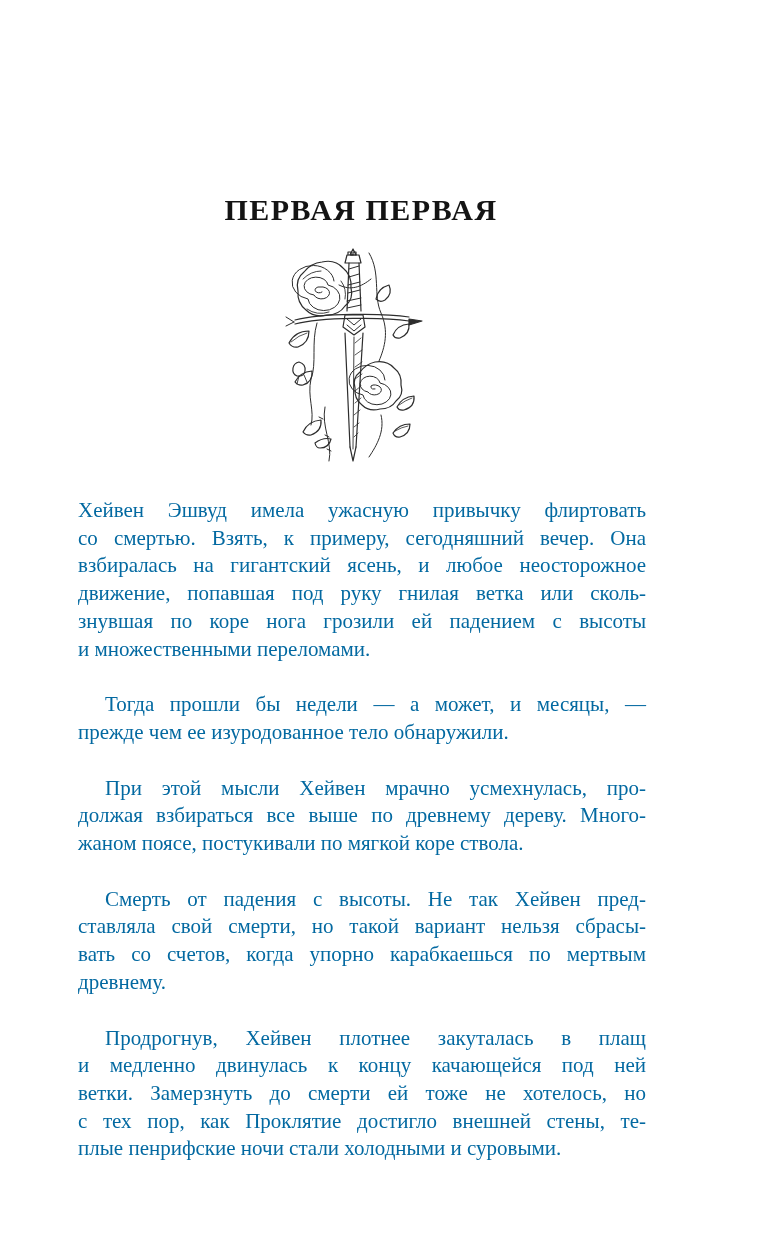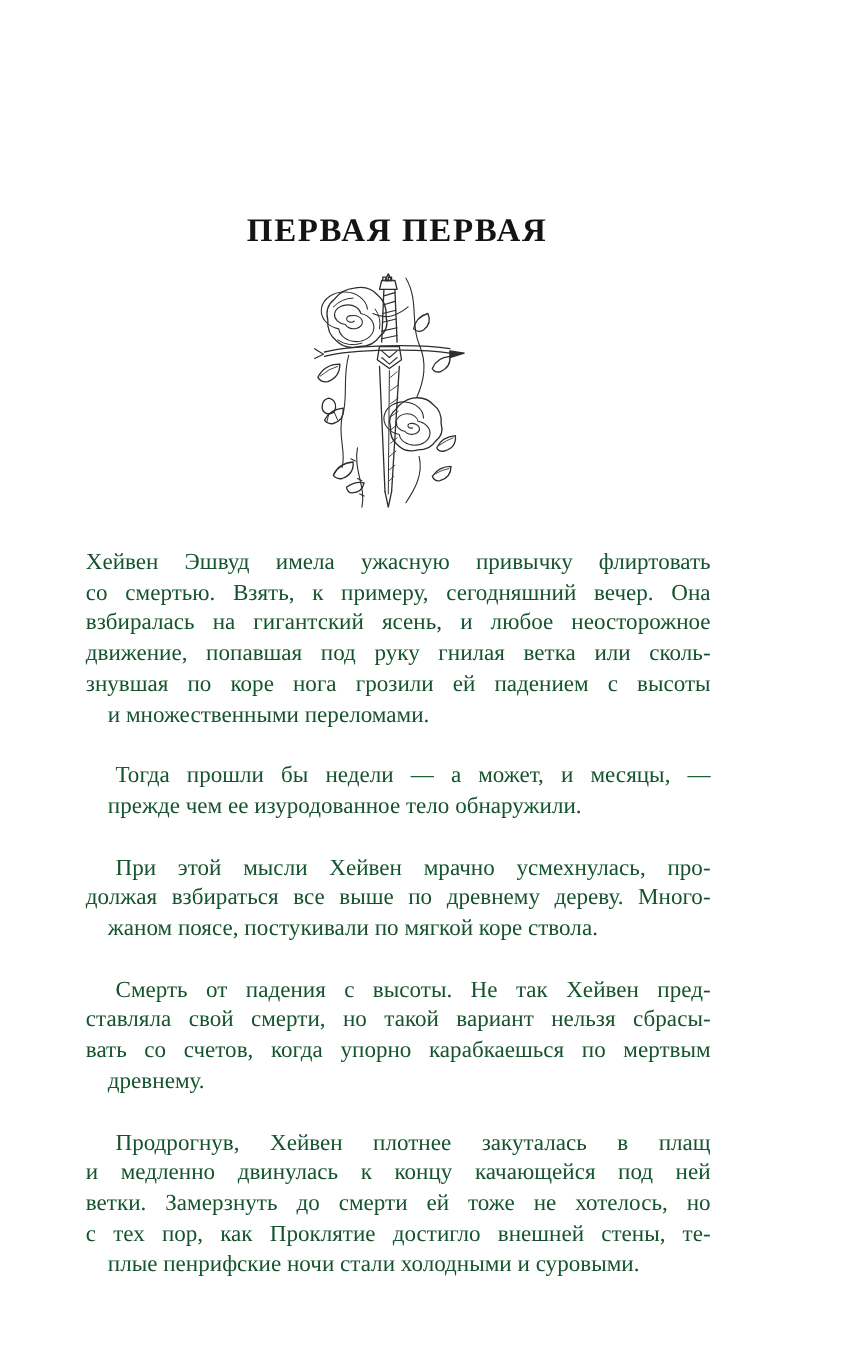--- a/index.html
+++ b/index.html
@@ -7,27 +7,27 @@
     width:768px; height:1240px; background:#ffffff; overflow:hidden;
     font-family:"Liberation Serif", serif;
   }
   .page { position:relative; width:768px; height:1240px; background:#ffffff; color:#1c1c1c; }
   .chapter-title {
     position:absolute; top:193px; left:76px; width:570px;
     text-align:center; font-size:30px; font-weight:700; letter-spacing:1.5px; color:#141414;
   }
   .art { position:absolute; top:247px; left:76px; width:570px; display:flex; justify-content:center; }
   .art svg { display:block; }
-  .body-text { position:absolute; top:497px; left:78px; width:568px; font-size:21px; color:#14532d; }
+  .body-text { position:absolute; top:497px; left:78px; width:568px; font-size:21px; color:#0369a1; }
   .line {
     line-height:27.7px;
     text-align:justify;
     text-align-last:justify;
   }
-  .line.end { text-align-last:left;margin-left:20px; }
+  .line.end { text-align-last:left; }
   .line.indent { text-indent:27px;margin-top:28px; }
 </style>
 </head>
 <body>
 
 <div class="page">
 
   <div class="chapter-title">ПЕРВАЯ ПЕРВАЯ</div>
 
   <div class="art">

